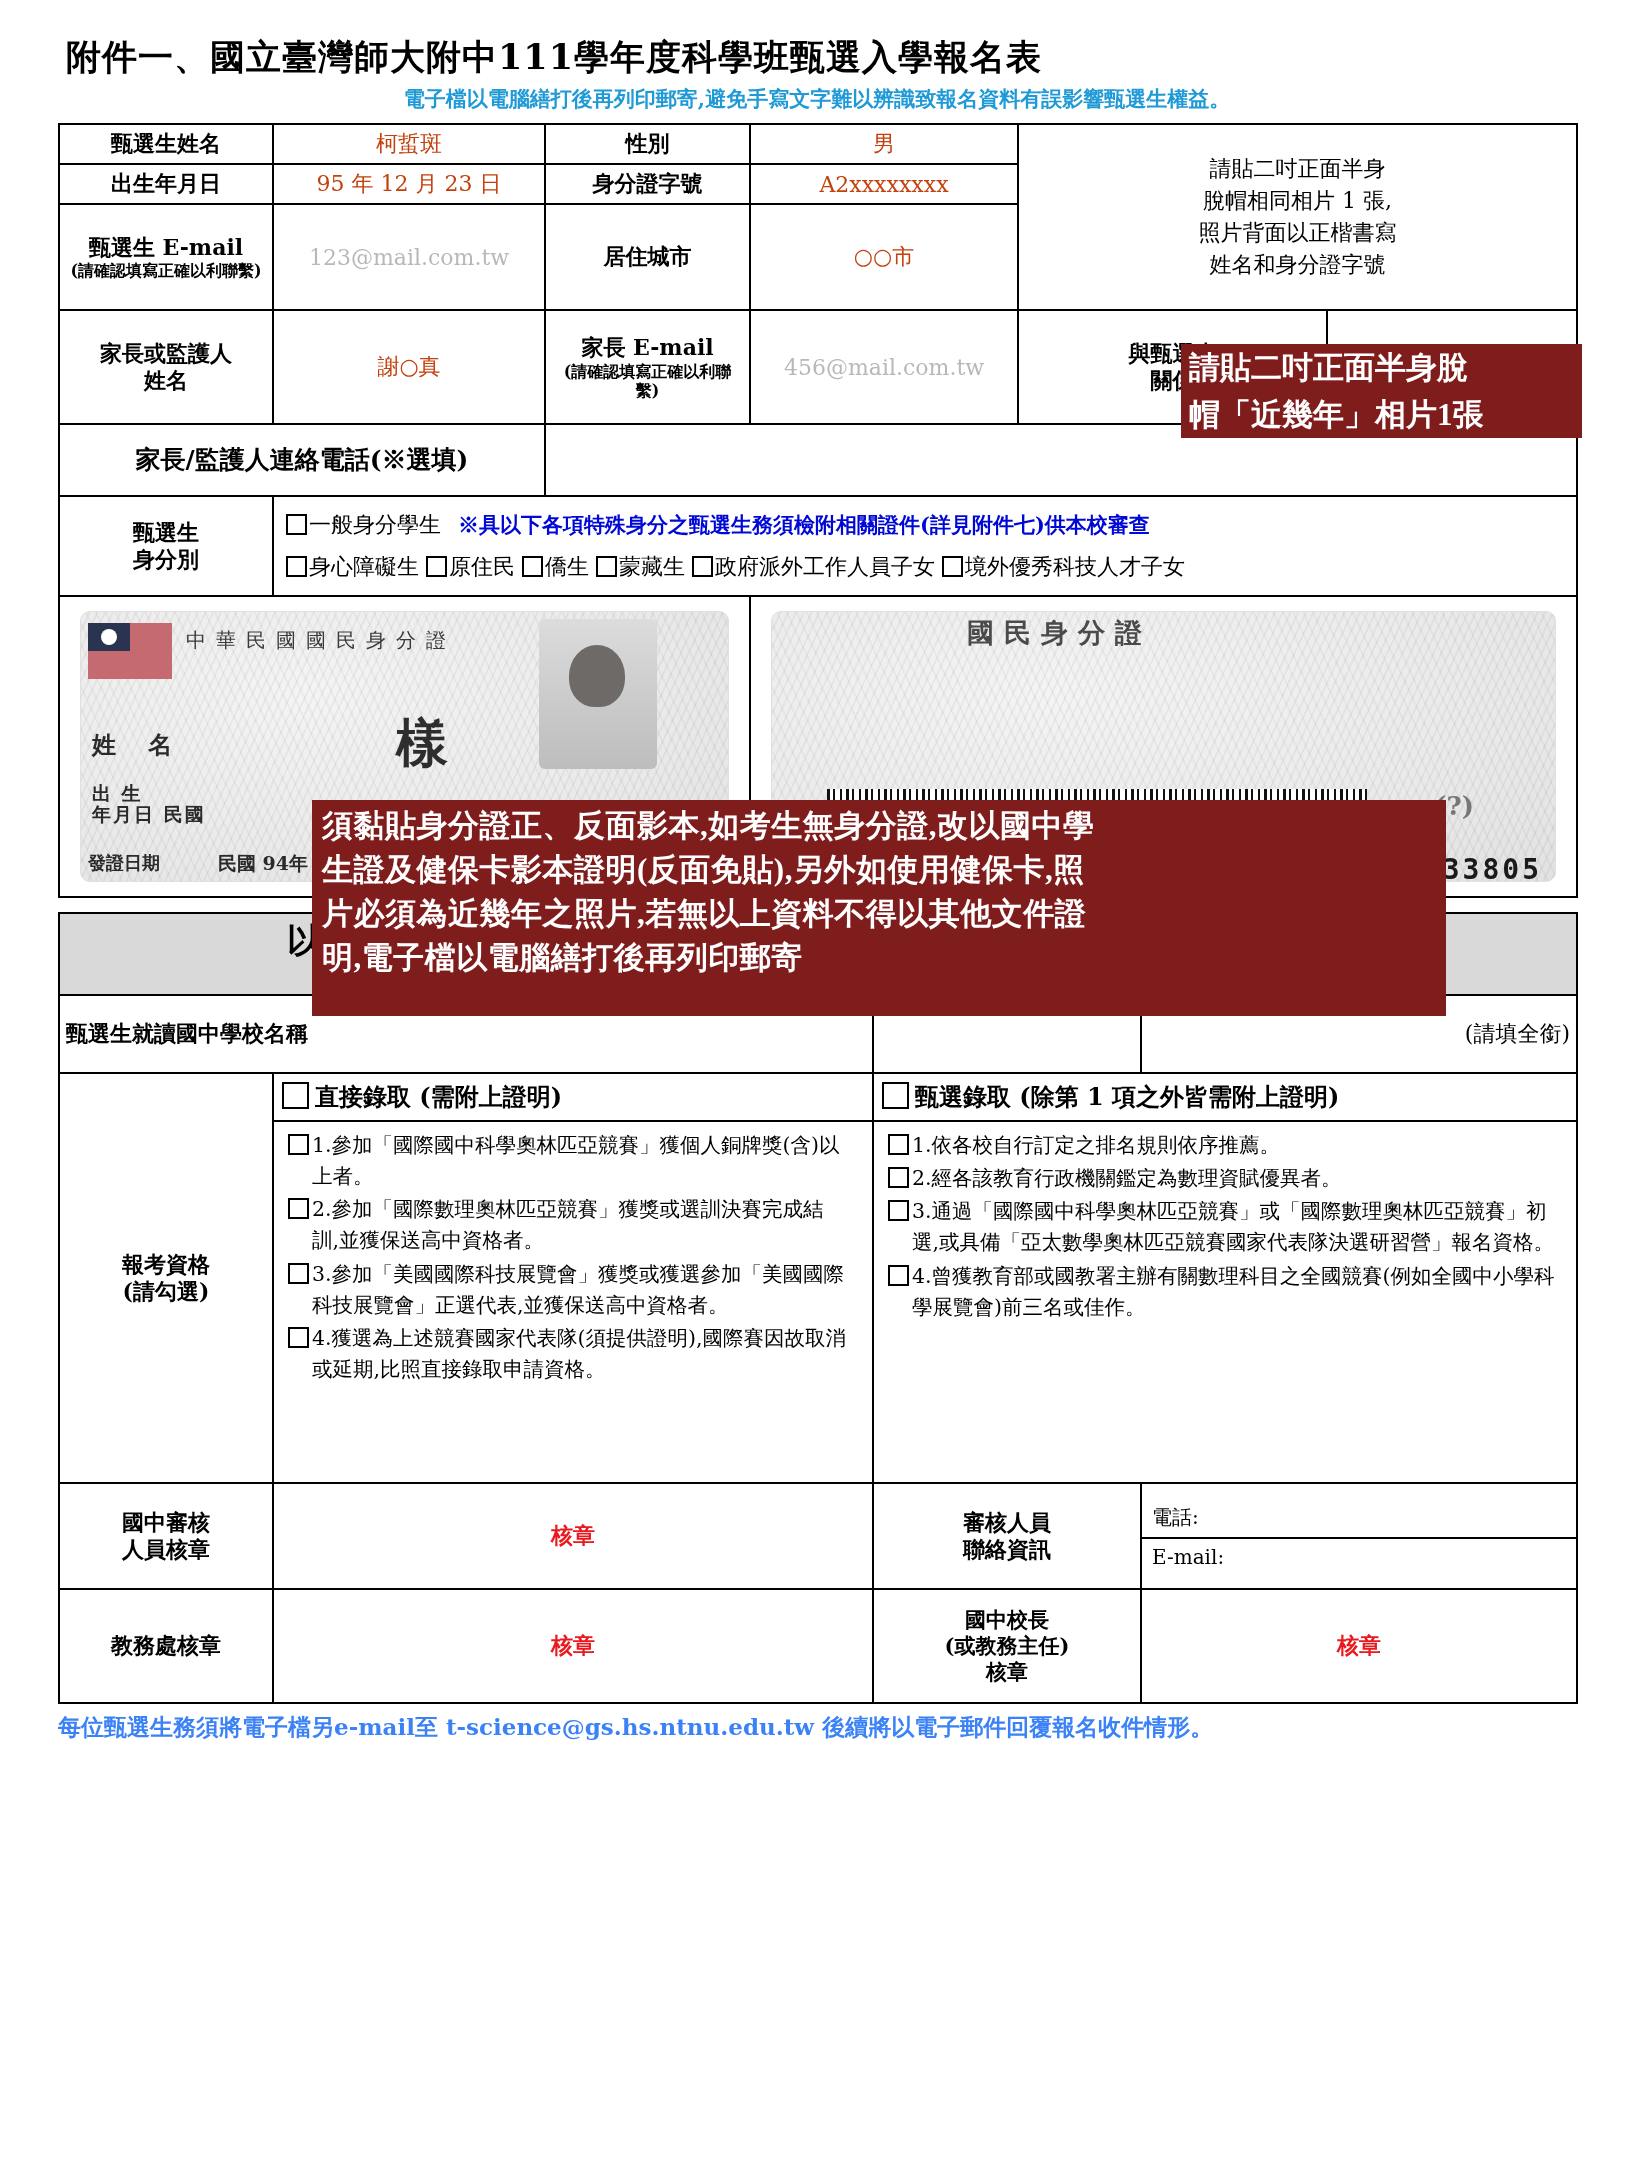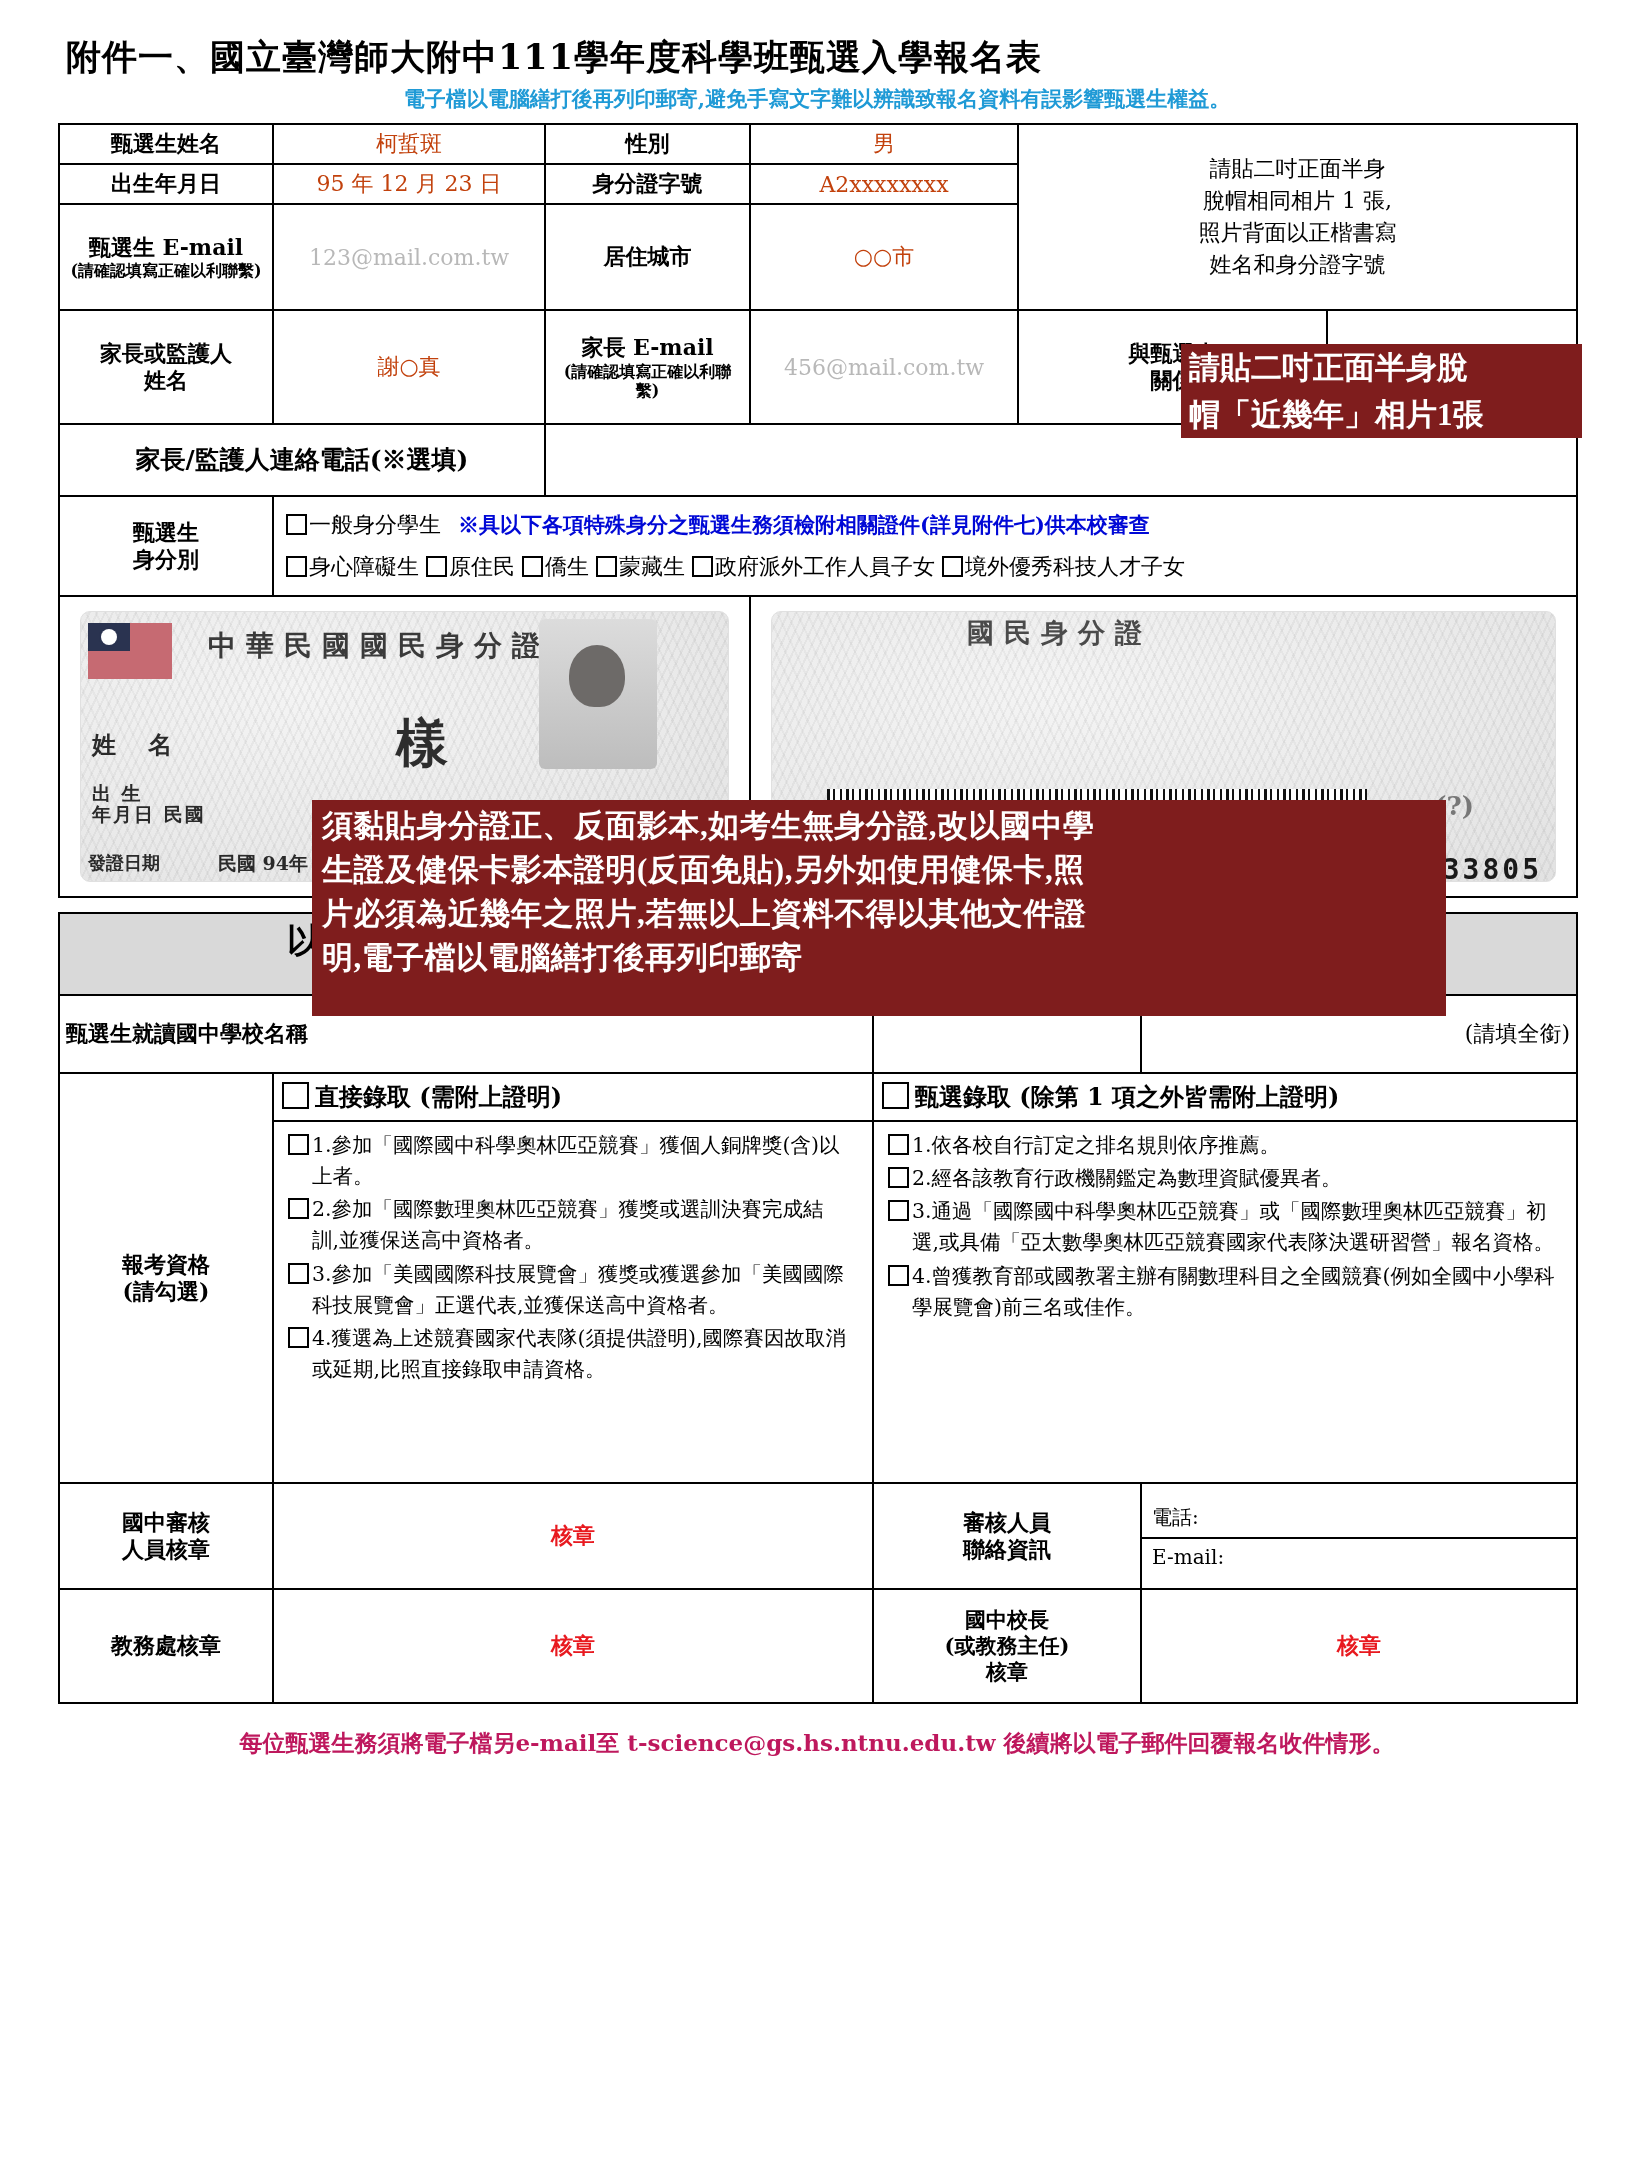--- a/index.html
+++ b/index.html
@@ -63,21 +63,21 @@
       repeating-linear-gradient(65deg, rgba(0,0,0,.035) 0 2px, rgba(0,0,0,0) 2px 9px),
       radial-gradient(ellipse at 35% 30%, #f4f4f4 0%, #ebebeb 55%, #e2e2e2 100%);
     border-radius:10px;
     border:1px solid #e0e0e0;
   }
   .flag{position:absolute;left:22px;top:22px;width:84px;height:56px;background:#c66a72;}
   .flag:before{content:"";position:absolute;left:0;top:0;width:42px;height:28px;background:#2a3350;}
   .flag:after{content:"";position:absolute;left:13px;top:6px;width:16px;height:16px;border-radius:50%;
     background:#fff;box-shadow:0 0 0 2px #2a3350;}
   .card-txt{position:absolute;font-family:"DejaVu Serif","Liberation Serif",serif;color:#2a2a2a;}
-  .c-head{left:120px;top:26px;font-size:28px;letter-spacing:10px;font-weight:700;color:#3a3a3a;margin-left:22px;}
+  .c-head{left:120px;top:26px;font-size:20px;letter-spacing:10px;font-weight:400;color:#3a3a3a;}
   .c-name-l{left:26px;top:128px;font-size:24px;letter-spacing:12px;font-weight:700;}
   .c-birth-l{left:26px;top:182px;font-size:19px;letter-spacing:2px;line-height:1.12;font-weight:700;}
   .c-issue-l{left:22px;top:250px;font-size:18px;font-weight:700;}
   .c-issue-v{left:152px;top:250px;font-size:19px;font-weight:700;}
   .c-idnum{right:30px;top:244px;font-size:27px;letter-spacing:1px;font-weight:700;}
   .c-sig{left:330px;top:108px;font-size:52px;font-weight:700;color:#2d2d2d;font-family:"DejaVu Serif",serif;}
   .c-face{position:absolute;right:86px;top:18px;width:118px;height:150px;
     background:linear-gradient(180deg,#dcdcdc 0%,#c9c9c9 60%,#bdbdbd 100%);border-radius:6px;}
   .c-face:after{content:"";position:absolute;left:30px;top:26px;width:56px;height:62px;border-radius:50% 50% 45% 45%;
     background:#6d6a68;}
@@ -123,21 +123,21 @@
   .qitem .cb{flex:0 0 auto;margin-top:4px;}
   .qitem .qtext{flex:1 1 auto;padding-left:1px;text-indent:0;}
 
   .seal{color:#e8191f;font-weight:700;font-size:32px;text-align:center;
     font-family:"DejaVu Sans","Liberation Sans",sans-serif;}
   .contactline{font-size:20px;padding:6px 10px;
     font-family:"DejaVu Serif","Liberation Serif",serif;}
 
   
   .footer{
-    margin-top:24px;text-align:center;color:#be185d;font-weight:700;font-size:23px;
+    margin-top:8px;color:#3b82f6;font-weight:700;font-size:23px;
     font-family:"DejaVu Serif","Liberation Serif",serif;white-space:nowrap;
   }
 </style>
 </head>
 <body>
 
 <div class="page">
 
   <div class="doc-title">附件一、國立臺灣師大附中111學年度科學班甄選入學報名表</div>
   <div class="doc-subtitle">電子檔以電腦繕打後再列印郵寄,避免手寫文字難以辨識致報名資料有誤影響甄選生權益。</div>

